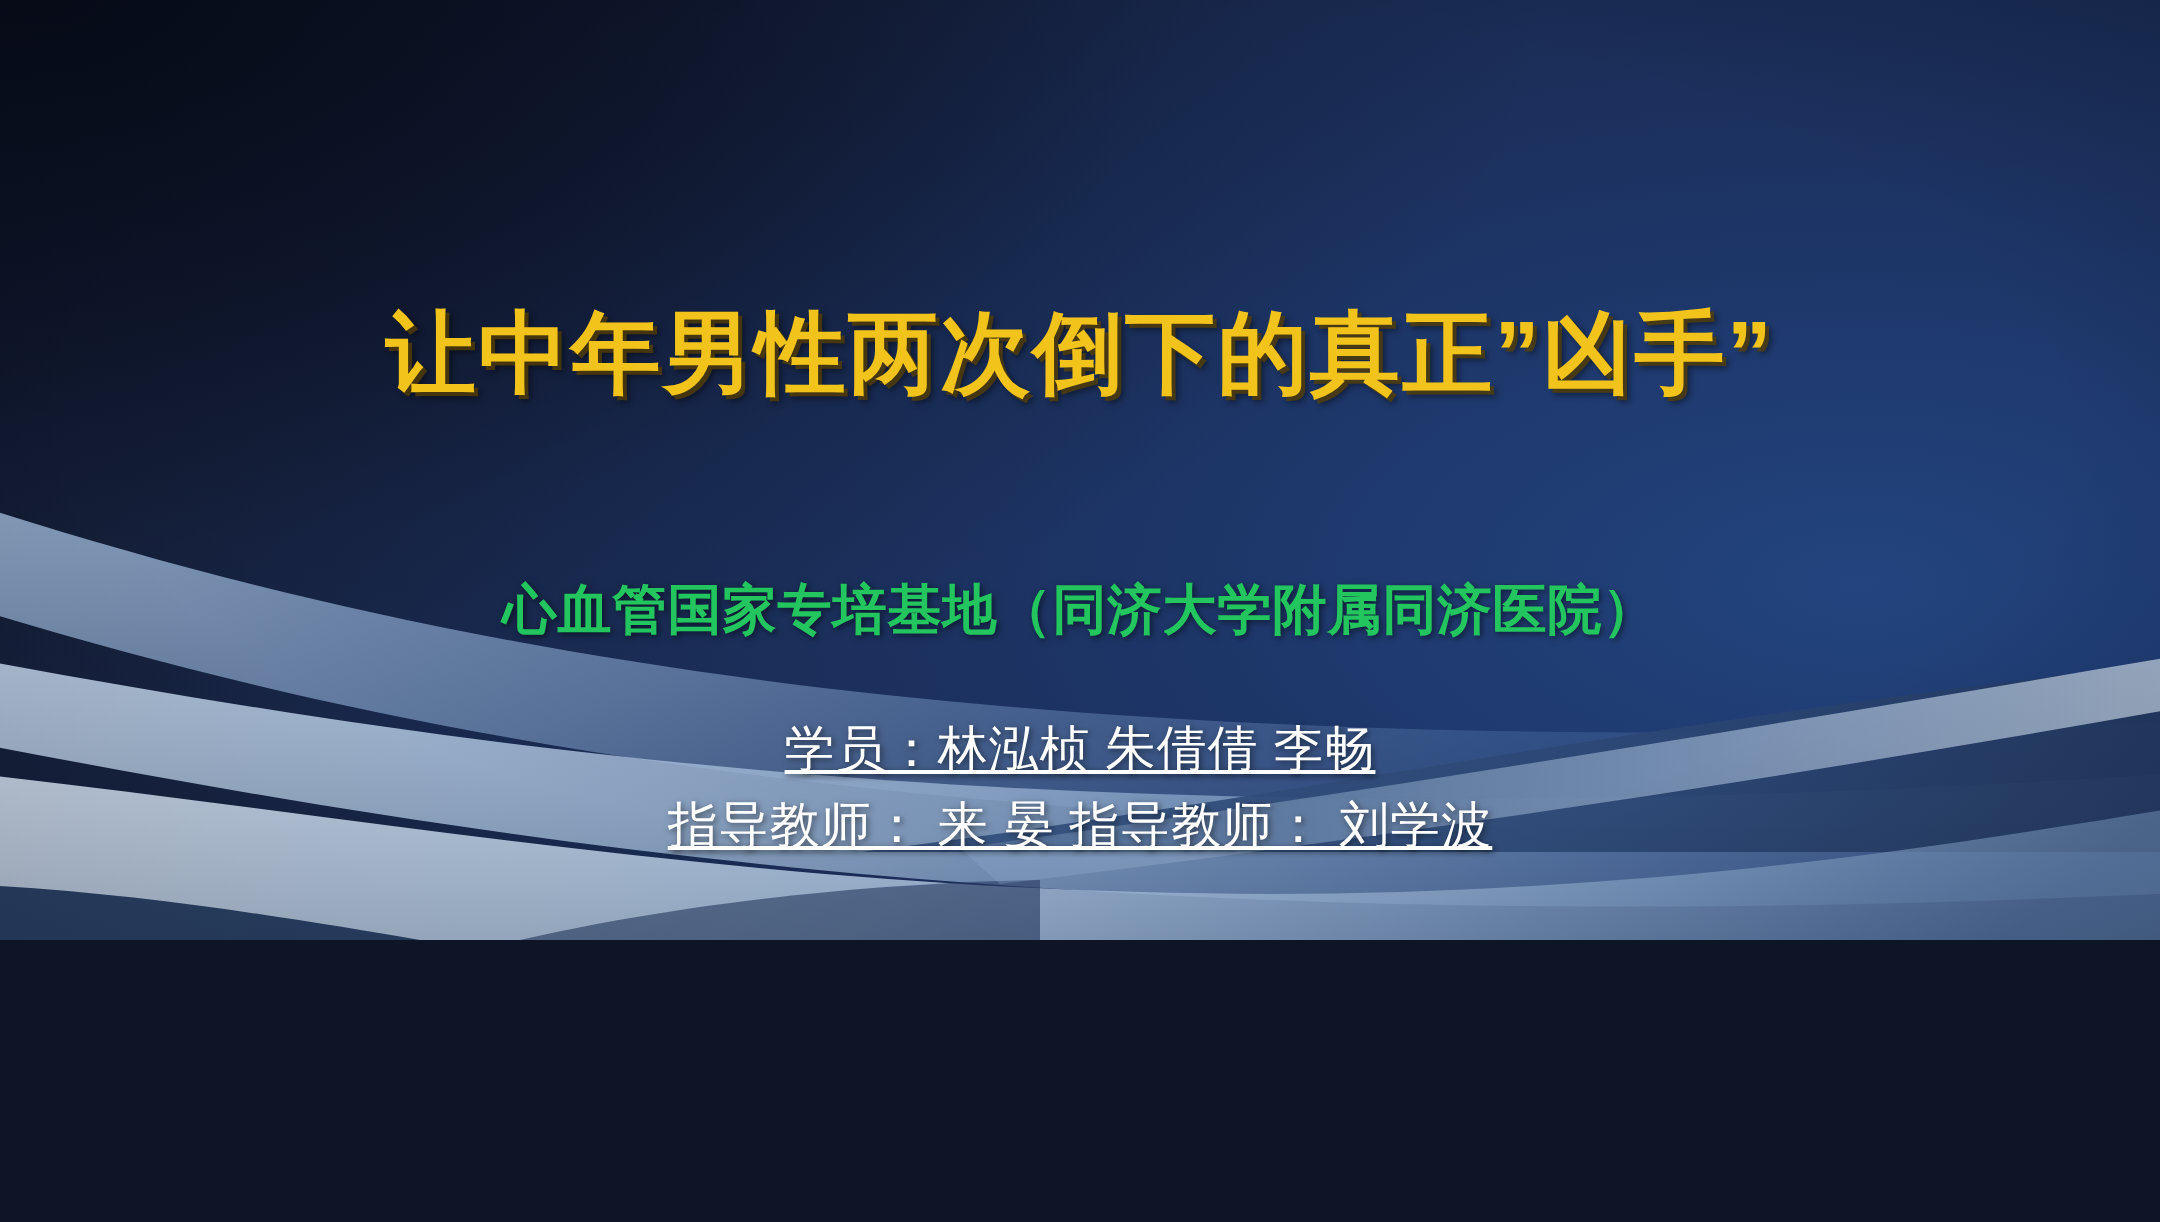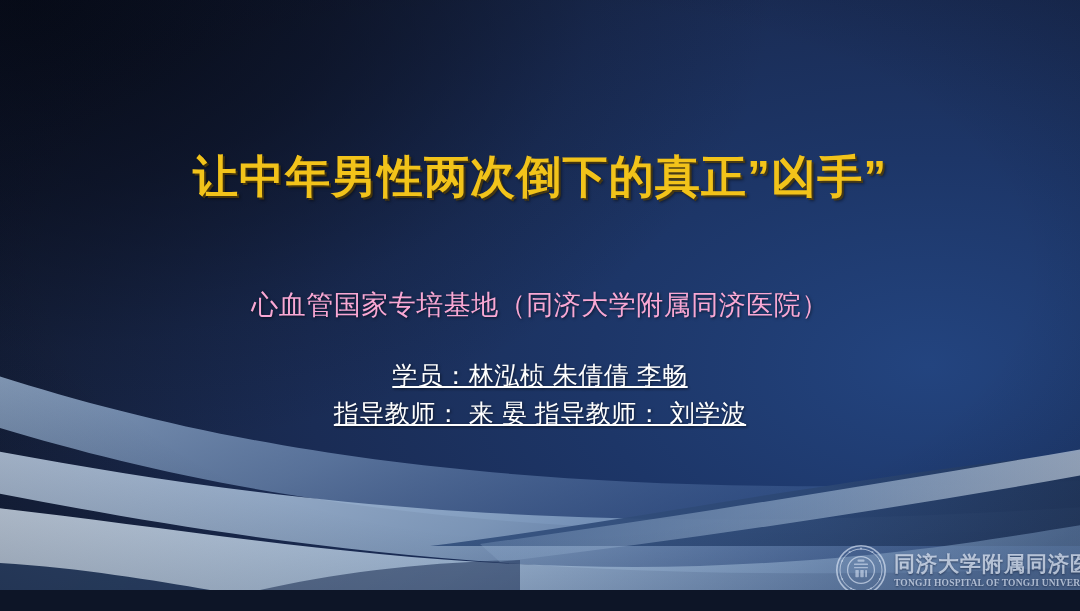--- a/index.html
+++ b/index.html
@@ -7,21 +7,21 @@
     padding: 0;
     background: #0d1527;
   }
   body {
     font-family: "Liberation Sans", "DejaVu Sans", sans-serif;
   }
 
   #slide {
     position: relative;
     width: 1080px;
-    height: 590px;
+    height: 470px;
     overflow: hidden;
     background: #16233f;
   }
 
   
   .bg-base {
     position: absolute;
     inset: 0;
     background:
       radial-gradient(120% 135% at 86% 62%, #23447f 0%, #1d3668 26%, #1a2c55 48%, #16223f 68%, #111a30 86%, #0d1426 100%);
@@ -71,22 +71,22 @@
       3px 3px 3px rgba(0,0,0,0.45);
     white-space: nowrap;
   }
 
   .subtitle {
     position: absolute;
     top: 287px;
     left: 0;
     right: 0;
     font-size: 27px;
-    font-weight: normal;
-    color: #f9a8d4;
+    font-weight: bold;
+    color: #22c55e;
     letter-spacing: 0.5px;
     text-shadow: 1px 1px 3px rgba(0,0,0,0.55);
     white-space: nowrap;
   }
 
   .people {
     position: absolute;
     top: 356px;
     left: 0;
     right: 0;

